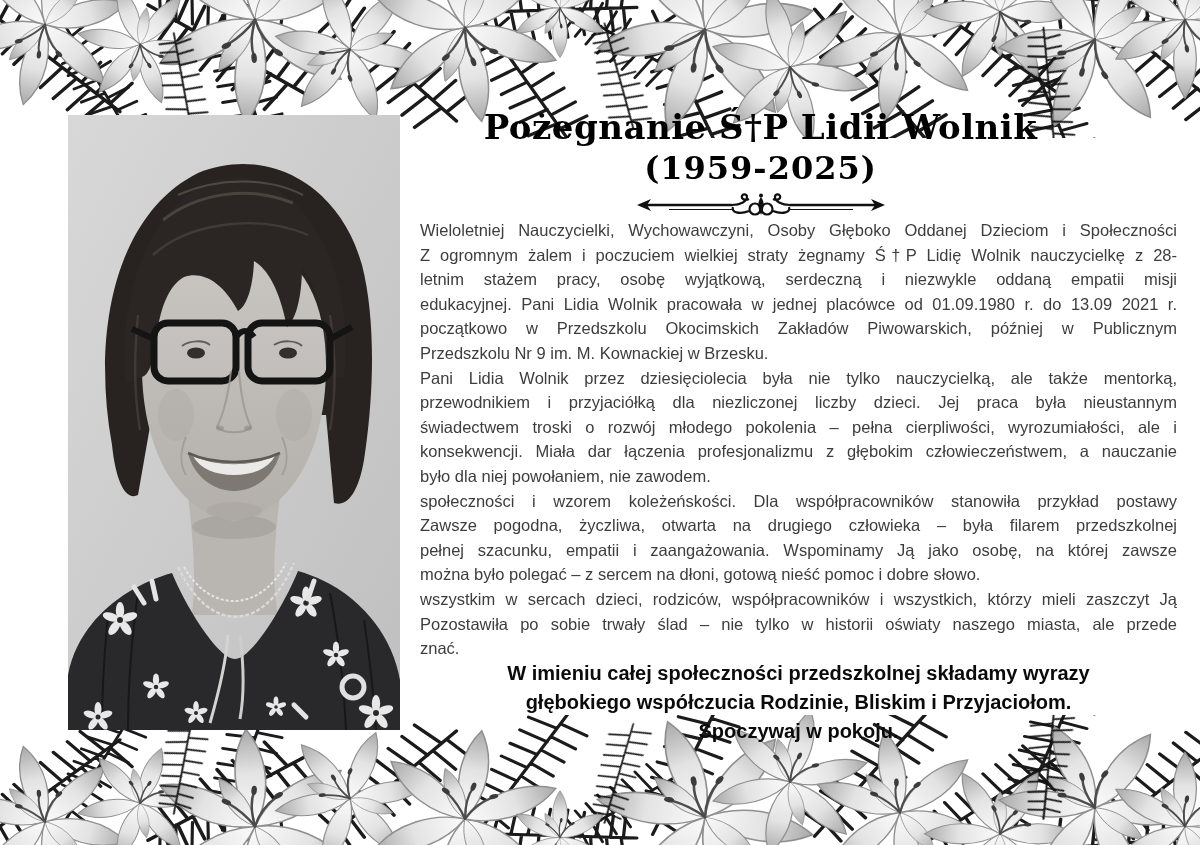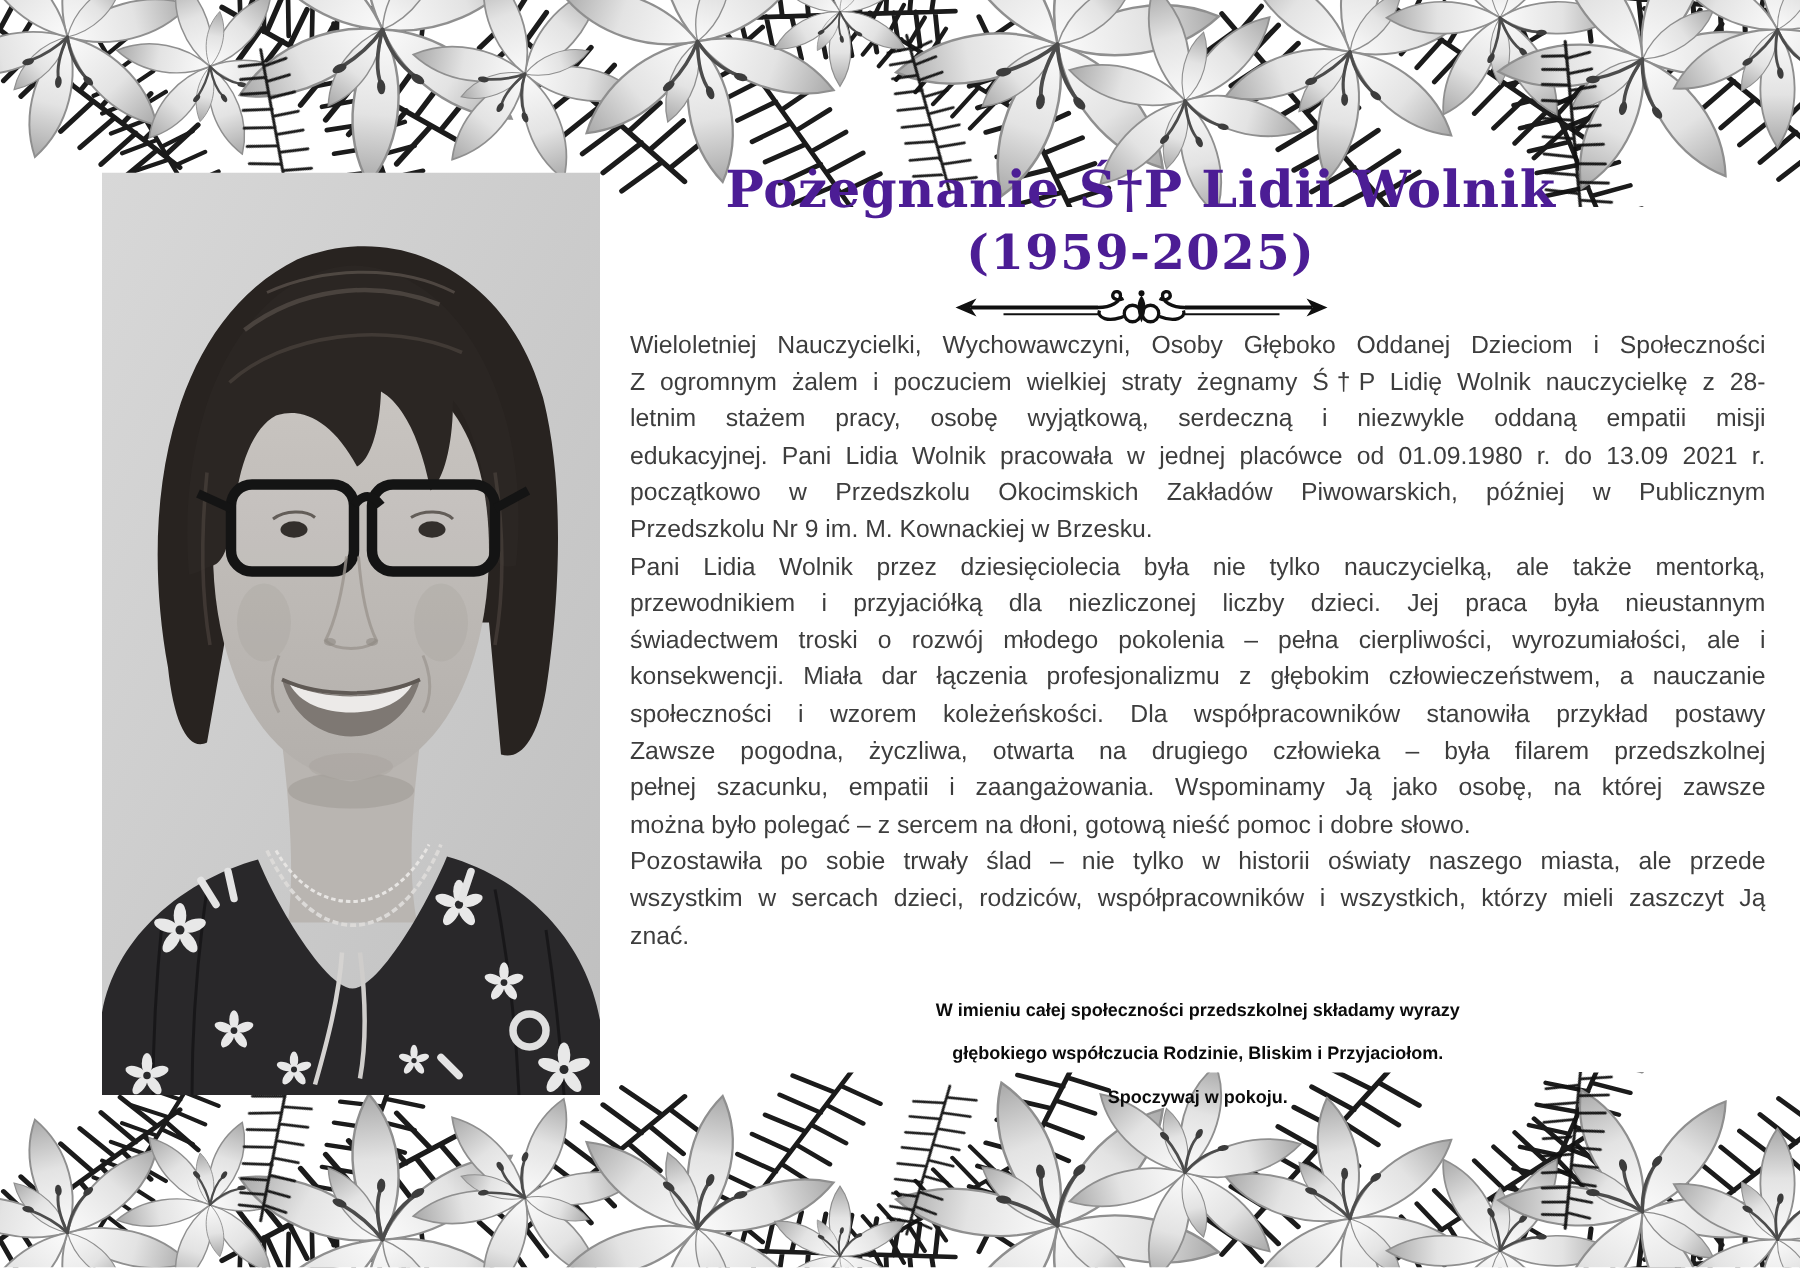--- a/index.html
+++ b/index.html
@@ -7,40 +7,40 @@
     width:1200px;height:845px;position:relative;overflow:hidden;
     background:#ffffff;font-family:"Liberation Sans",sans-serif;
   }
   .garland{position:absolute;left:0;width:1200px;z-index:1;}
   .garland.top{top:0;height:138px;}
   .garland.bottom{bottom:0;height:130px;}
   .photo-frame{position:absolute;left:68px;top:115px;width:332px;height:615px;z-index:3;}
   .photo-frame svg{display:block;width:100%;height:100%;}
   .memorial-header{
     position:absolute;left:420px;top:108px;width:757px;z-index:2;
-    padding-right:76px;box-sizing:border-box;text-align:center;color:#4c1d95;
+    padding-right:76px;box-sizing:border-box;text-align:center;color:#000000;
   }
   .title-1{
     font-family:"DejaVu Serif","Liberation Serif",serif;font-weight:700;
     font-size:34px;line-height:38px;letter-spacing:.5px;white-space:nowrap;
   }
   .title-2{
     font-family:"DejaVu Serif","Liberation Serif",serif;font-weight:700;
     font-size:32px;line-height:44px;letter-spacing:1px;
   }
   .divider-wrap{margin-top:3px;}
   .body-text{
     position:absolute;left:420px;top:218px;width:757px;z-index:2;
     font-size:16.5px;line-height:24.6px;color:var(--body-text,#3d3d3d);
   }
   .bline{text-align:justify;text-align-last:justify;height:24.6px;overflow:hidden;}
   .bline.last{text-align-last:left;}
   .closing-text{
     position:absolute;left:420px;top:659px;width:757px;z-index:2;
-    text-align:center;font-weight:700;font-size:12px;line-height:29px;
+    text-align:center;font-weight:700;font-size:20px;line-height:29px;
     color:var(--heading-black,#161616);
   }
 </style>
 </head>
 <body>
 
 <svg width="0" height="0" style="position:absolute" aria-hidden="true">
   <defs>
     <linearGradient id="pg" x1="0" y1="1" x2="0" y2="0">
       <stop offset="0" stop-color="#fbfbfb"></stop>
@@ -252,26 +252,27 @@
     <div class="bline">Wieloletniej Nauczycielki, Wychowawczyni, Osoby Głęboko Oddanej Dzieciom i Społeczności</div>
     <div class="bline">Z ogromnym żalem i poczuciem wielkiej straty żegnamy Ś†P Lidię Wolnik nauczycielkę z 28-</div>
     <div class="bline">letnim stażem pracy, osobę wyjątkową, serdeczną i niezwykle oddaną empatii misji</div>
     <div class="bline">edukacyjnej. Pani Lidia Wolnik pracowała w jednej placówce od 01.09.1980 r. do 13.09 2021 r.</div>
     <div class="bline">początkowo w Przedszkolu Okocimskich Zakładów Piwowarskich, później w Publicznym</div>
     <div class="bline last">Przedszkolu Nr 9 im. M. Kownackiej w Brzesku.</div>
     <div class="bline">Pani Lidia Wolnik przez dziesięciolecia była nie tylko nauczycielką, ale także mentorką,</div>
     <div class="bline">przewodnikiem i przyjaciółką dla niezliczonej liczby dzieci. Jej praca była nieustannym</div>
     <div class="bline">świadectwem troski o rozwój młodego pokolenia – pełna cierpliwości, wyrozumiałości, ale i</div>
     <div class="bline">konsekwencji. Miała dar łączenia profesjonalizmu z głębokim człowieczeństwem, a nauczanie</div>
+    <div class="bline last">było dla niej powołaniem, nie zawodem.</div>
     <div class="bline">społeczności i wzorem koleżeńskości. Dla współpracowników stanowiła przykład postawy</div>
     <div class="bline">Zawsze pogodna, życzliwa, otwarta na drugiego człowieka – była filarem przedszkolnej</div>
     <div class="bline">pełnej szacunku, empatii i zaangażowania. Wspominamy Ją jako osobę, na której zawsze</div>
     <div class="bline last">można było polegać – z sercem na dłoni, gotową nieść pomoc i dobre słowo.</div>
+    <div class="bline">wszystkim w sercach dzieci, rodziców, współpracowników i wszystkich, którzy mieli zaszczyt Ją</div>
     <div class="bline">Pozostawiła po sobie trwały ślad – nie tylko w historii oświaty naszego miasta, ale przede</div>
-    <div class="bline">wszystkim w sercach dzieci, rodziców, współpracowników i wszystkich, którzy mieli zaszczyt Ją</div>
     <div class="bline last">znać.</div>
   </div>
 
 <div class="closing-text">
     <div class="cline">W imieniu całej społeczności przedszkolnej składamy wyrazy</div>
     <div class="cline">głębokiego współczucia Rodzinie, Bliskim i Przyjaciołom.</div>
     <div class="cline">Spoczywaj w pokoju.</div>
   </div>
 
 </body></html>

